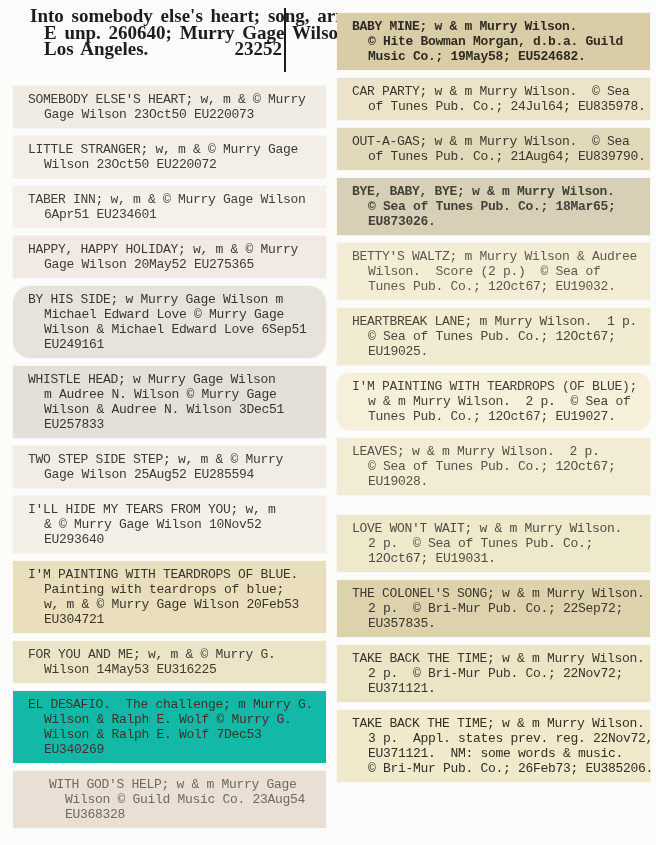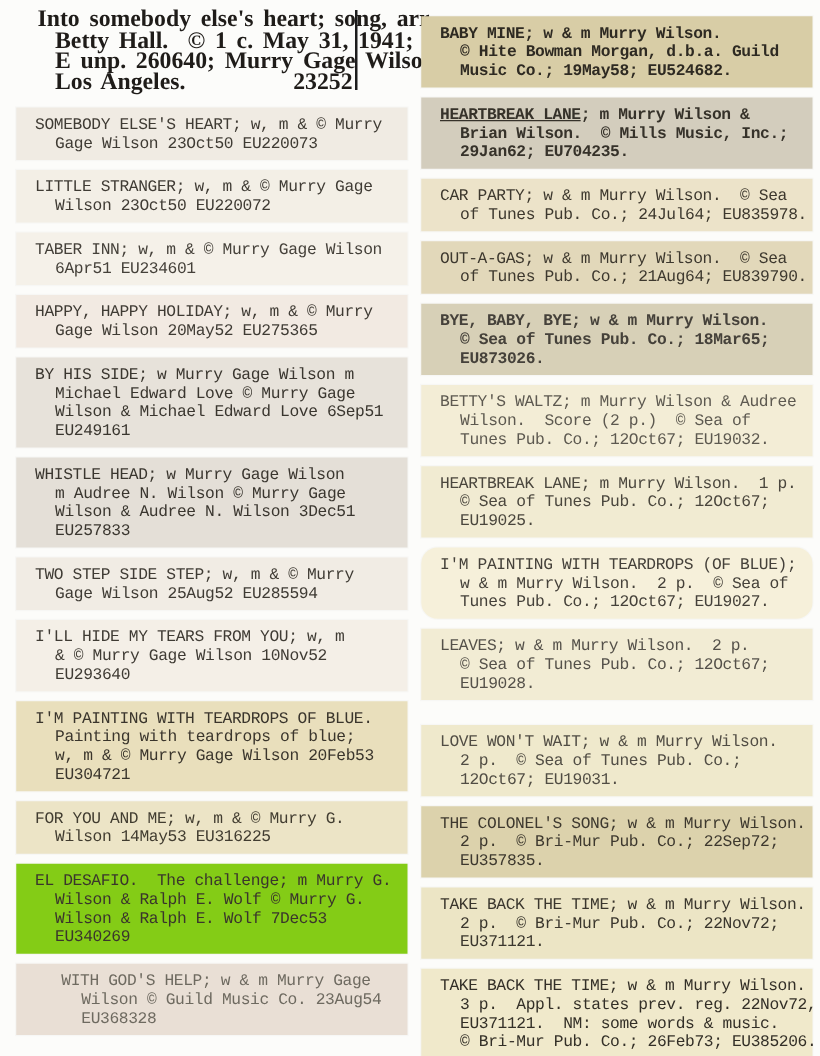--- a/index.html
+++ b/index.html
@@ -56,21 +56,20 @@
   .entry.bold { font-weight: bold; }
   .entry .line { white-space: pre; }
   .entry .line.cont { margin-left: 16px; }
   .entry .u { text-decoration: underline; }
 </style>
 </head>
 <body>
 
 <div class="serif-entry">
   <div class="s-line">Into somebody else's heart; song, arr.</div>
-  <div class="s-line cont">Betty Hall.  © 1 c. May 31, 1941;</div>
   <div class="s-line cont">E unp. 260640; Murry Gage Wilson,</div>
   <div class="s-line last-row">
     <span>Los Angeles.</span>
     <span>23252</span>
   </div>
 </div>
 <div class="column-rule"></div>
 
 <div class="col col-left" id="col-left">
     <div class="entry" style="background: rgb(240, 235, 227); color: rgb(63, 59, 52);">
@@ -82,21 +81,21 @@
       <div class="line cont">Wilson 23Oct50 EU220072</div>
     </div>
     <div class="entry" style="background: rgb(245, 241, 233); color: rgb(69, 65, 58);">
       <div class="line">TABER INN; w, m &amp; © Murry Gage Wilson</div>
       <div class="line cont">6Apr51 EU234601</div>
     </div>
     <div class="entry" style="background: rgb(242, 234, 226); color: rgb(63, 59, 52);">
       <div class="line">HAPPY, HAPPY HOLIDAY; w, m &amp; © Murry</div>
       <div class="line cont">Gage Wilson 20May52 EU275365</div>
     </div>
-    <div class="entry" style="background: rgb(231, 226, 218); color: rgb(58, 54, 47);">
+    <div class="entry" style="background: rgb(231, 226, 218); color: rgb(58, 54, 47); border-radius: 17px;">
       <div class="line">BY HIS SIDE; w Murry Gage Wilson m</div>
       <div class="line cont">Michael Edward Love © Murry Gage</div>
       <div class="line cont">Wilson &amp; Michael Edward Love 6Sep51</div>
       <div class="line cont">EU249161</div>
     </div>
     <div class="entry" style="background: rgb(228, 223, 215); color: rgb(58, 54, 47);">
       <div class="line">WHISTLE HEAD; w Murry Gage Wilson</div>
       <div class="line cont">m Audree N. Wilson © Murry Gage</div>
       <div class="line cont">Wilson &amp; Audree N. Wilson 3Dec51</div>
       <div class="line cont">EU257833</div>
@@ -113,42 +112,37 @@
     <div class="entry" style="background: rgb(233, 223, 188); color: rgb(58, 53, 44);">
       <div class="line">I'M PAINTING WITH TEARDROPS OF BLUE.</div>
       <div class="line cont">Painting with teardrops of blue;</div>
       <div class="line cont">w, m &amp; © Murry Gage Wilson 20Feb53</div>
       <div class="line cont">EU304721</div>
     </div>
     <div class="entry" style="background: rgb(236, 228, 198); color: rgb(65, 60, 48);">
       <div class="line">FOR YOU AND ME; w, m &amp; © Murry G.</div>
       <div class="line cont">Wilson 14May53 EU316225</div>
     </div>
-    <div class="entry" style="background: #84cc16; color: rgb(58, 53, 44);">
+    <div class="entry" style="background: #14b8a6; color: rgb(58, 53, 44);">
       <div class="line">EL DESAFIO.  The challenge; m Murry G.</div>
       <div class="line cont">Wilson &amp; Ralph E. Wolf © Murry G.</div>
       <div class="line cont">Wilson &amp; Ralph E. Wolf 7Dec53</div>
       <div class="line cont">EU340269</div>
     </div>
     <div class="entry" style="background: rgb(233, 223, 213); color: rgb(110, 106, 96); padding-left: 36px;">
       <div class="line">WITH GOD'S HELP; w &amp; m Murry Gage</div>
       <div class="line cont">Wilson © Guild Music Co. 23Aug54</div>
       <div class="line cont">EU368328</div>
     </div>
   </div>
 <div class="col col-right" id="col-right">
     <div class="entry bold" style="background: rgb(216, 205, 166); color: rgb(46, 42, 34);">
       <div class="line">BABY MINE; w &amp; m Murry Wilson.</div>
       <div class="line cont">© Hite Bowman Morgan, d.b.a. Guild</div>
       <div class="line cont">Music Co.; 19May58; EU524682.</div>
-    </div>
-    <div class="entry bold" style="background: rgb(211, 205, 189); color: rgb(54, 50, 42);">
-      <div class="line"><span class="u">HEARTBREAK LANE</span>; m Murry Wilson &amp;</div>
-      <div class="line cont">Brian Wilson.  © Mills Music, Inc.;</div>
-      <div class="line cont">29Jan62; EU704235.</div>
     </div>
     <div class="entry" style="background: rgb(236, 227, 201); color: rgb(61, 56, 46);">
       <div class="line">CAR PARTY; w &amp; m Murry Wilson.  © Sea</div>
       <div class="line cont">of Tunes Pub. Co.; 24Jul64; EU835978.</div>
     </div>
     <div class="entry" style="background: rgb(226, 216, 186); color: rgb(61, 56, 46);">
       <div class="line">OUT-A-GAS; w &amp; m Murry Wilson.  © Sea</div>
       <div class="line cont">of Tunes Pub. Co.; 21Aug64; EU839790.</div>
     </div>
     <div class="entry bold" style="background: rgb(215, 208, 183); color: rgb(69, 65, 58);">

